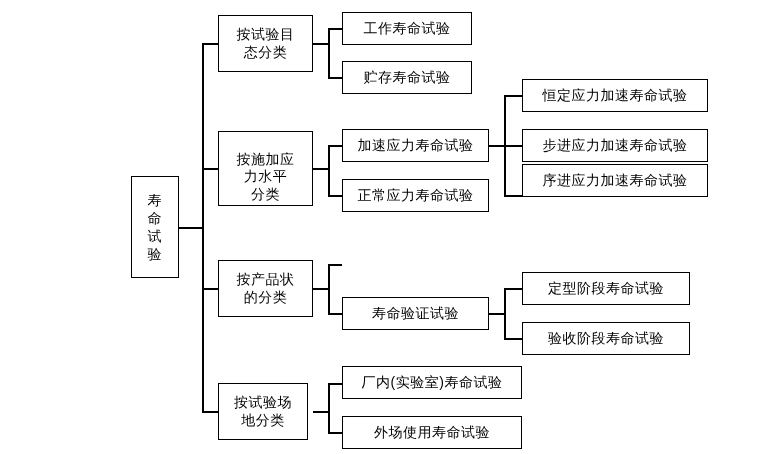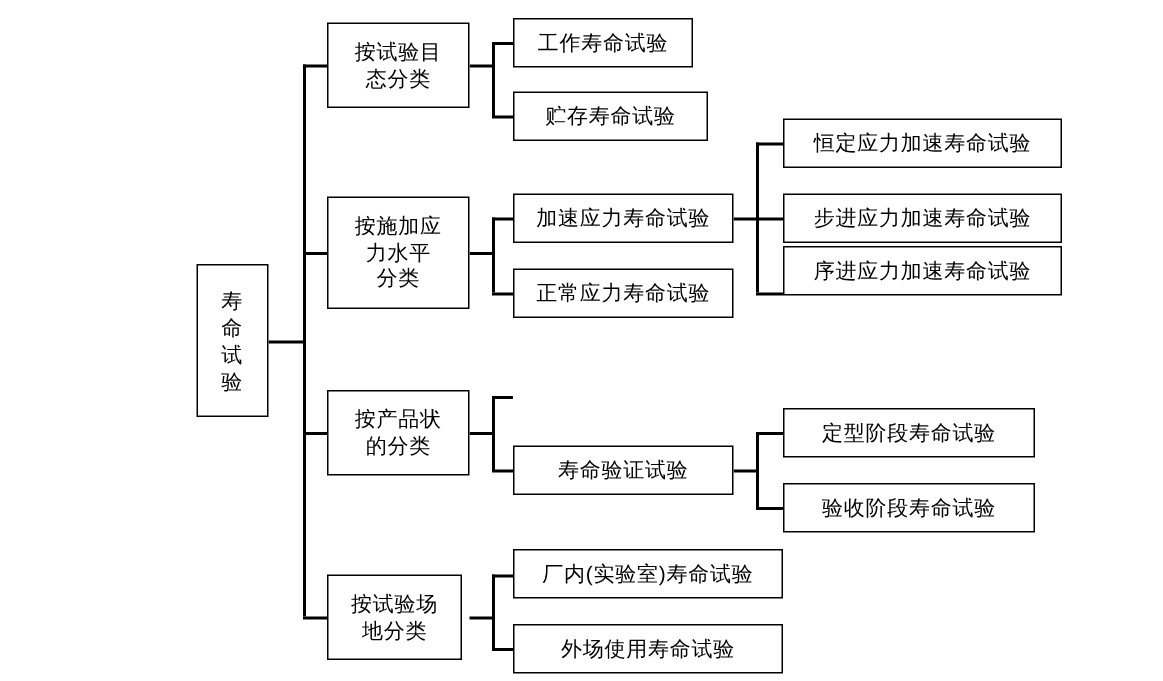--- a/index.html
+++ b/index.html
@@ -101,28 +101,28 @@
     <span class="txt">寿
 命
 试
 验</span>
   </div>
 
   <div class="node" style="left:218px; top:15px; width:95px; height:57px;">
     <span class="txt">按试验目
 态分类</span>
   </div>
-  <div class="node" style="left:342px; top:12px; width:120px; height:33px;">
+  <div class="node" style="left:342px; top:12px; width:130px; height:33px;">
     <span class="txt">工作寿命试验</span>
   </div>
   <div class="node" style="left:342px; top:61px; width:130px; height:33px;justify-content:center;">
     <span class="txt">贮存寿命试验</span>
   </div>
 
-  <div class="node" style="left:218px; top:131px; width:95px; height:75px;">
+  <div class="node" style="left:218px; top:131px; width:95px; height:75px;align-items:flex-end;">
     <span class="txt">按施加应
 力水平
 分类</span>
   </div>
   <div class="node" style="left:342px; top:129px; width:147px; height:33px;">
     <span class="txt">加速应力寿命试验</span>
   </div>
   <div class="node" style="left:522px; top:79px; width:186px; height:33px;">
     <span class="txt">恒定应力加速寿命试验</span>
   </div>

